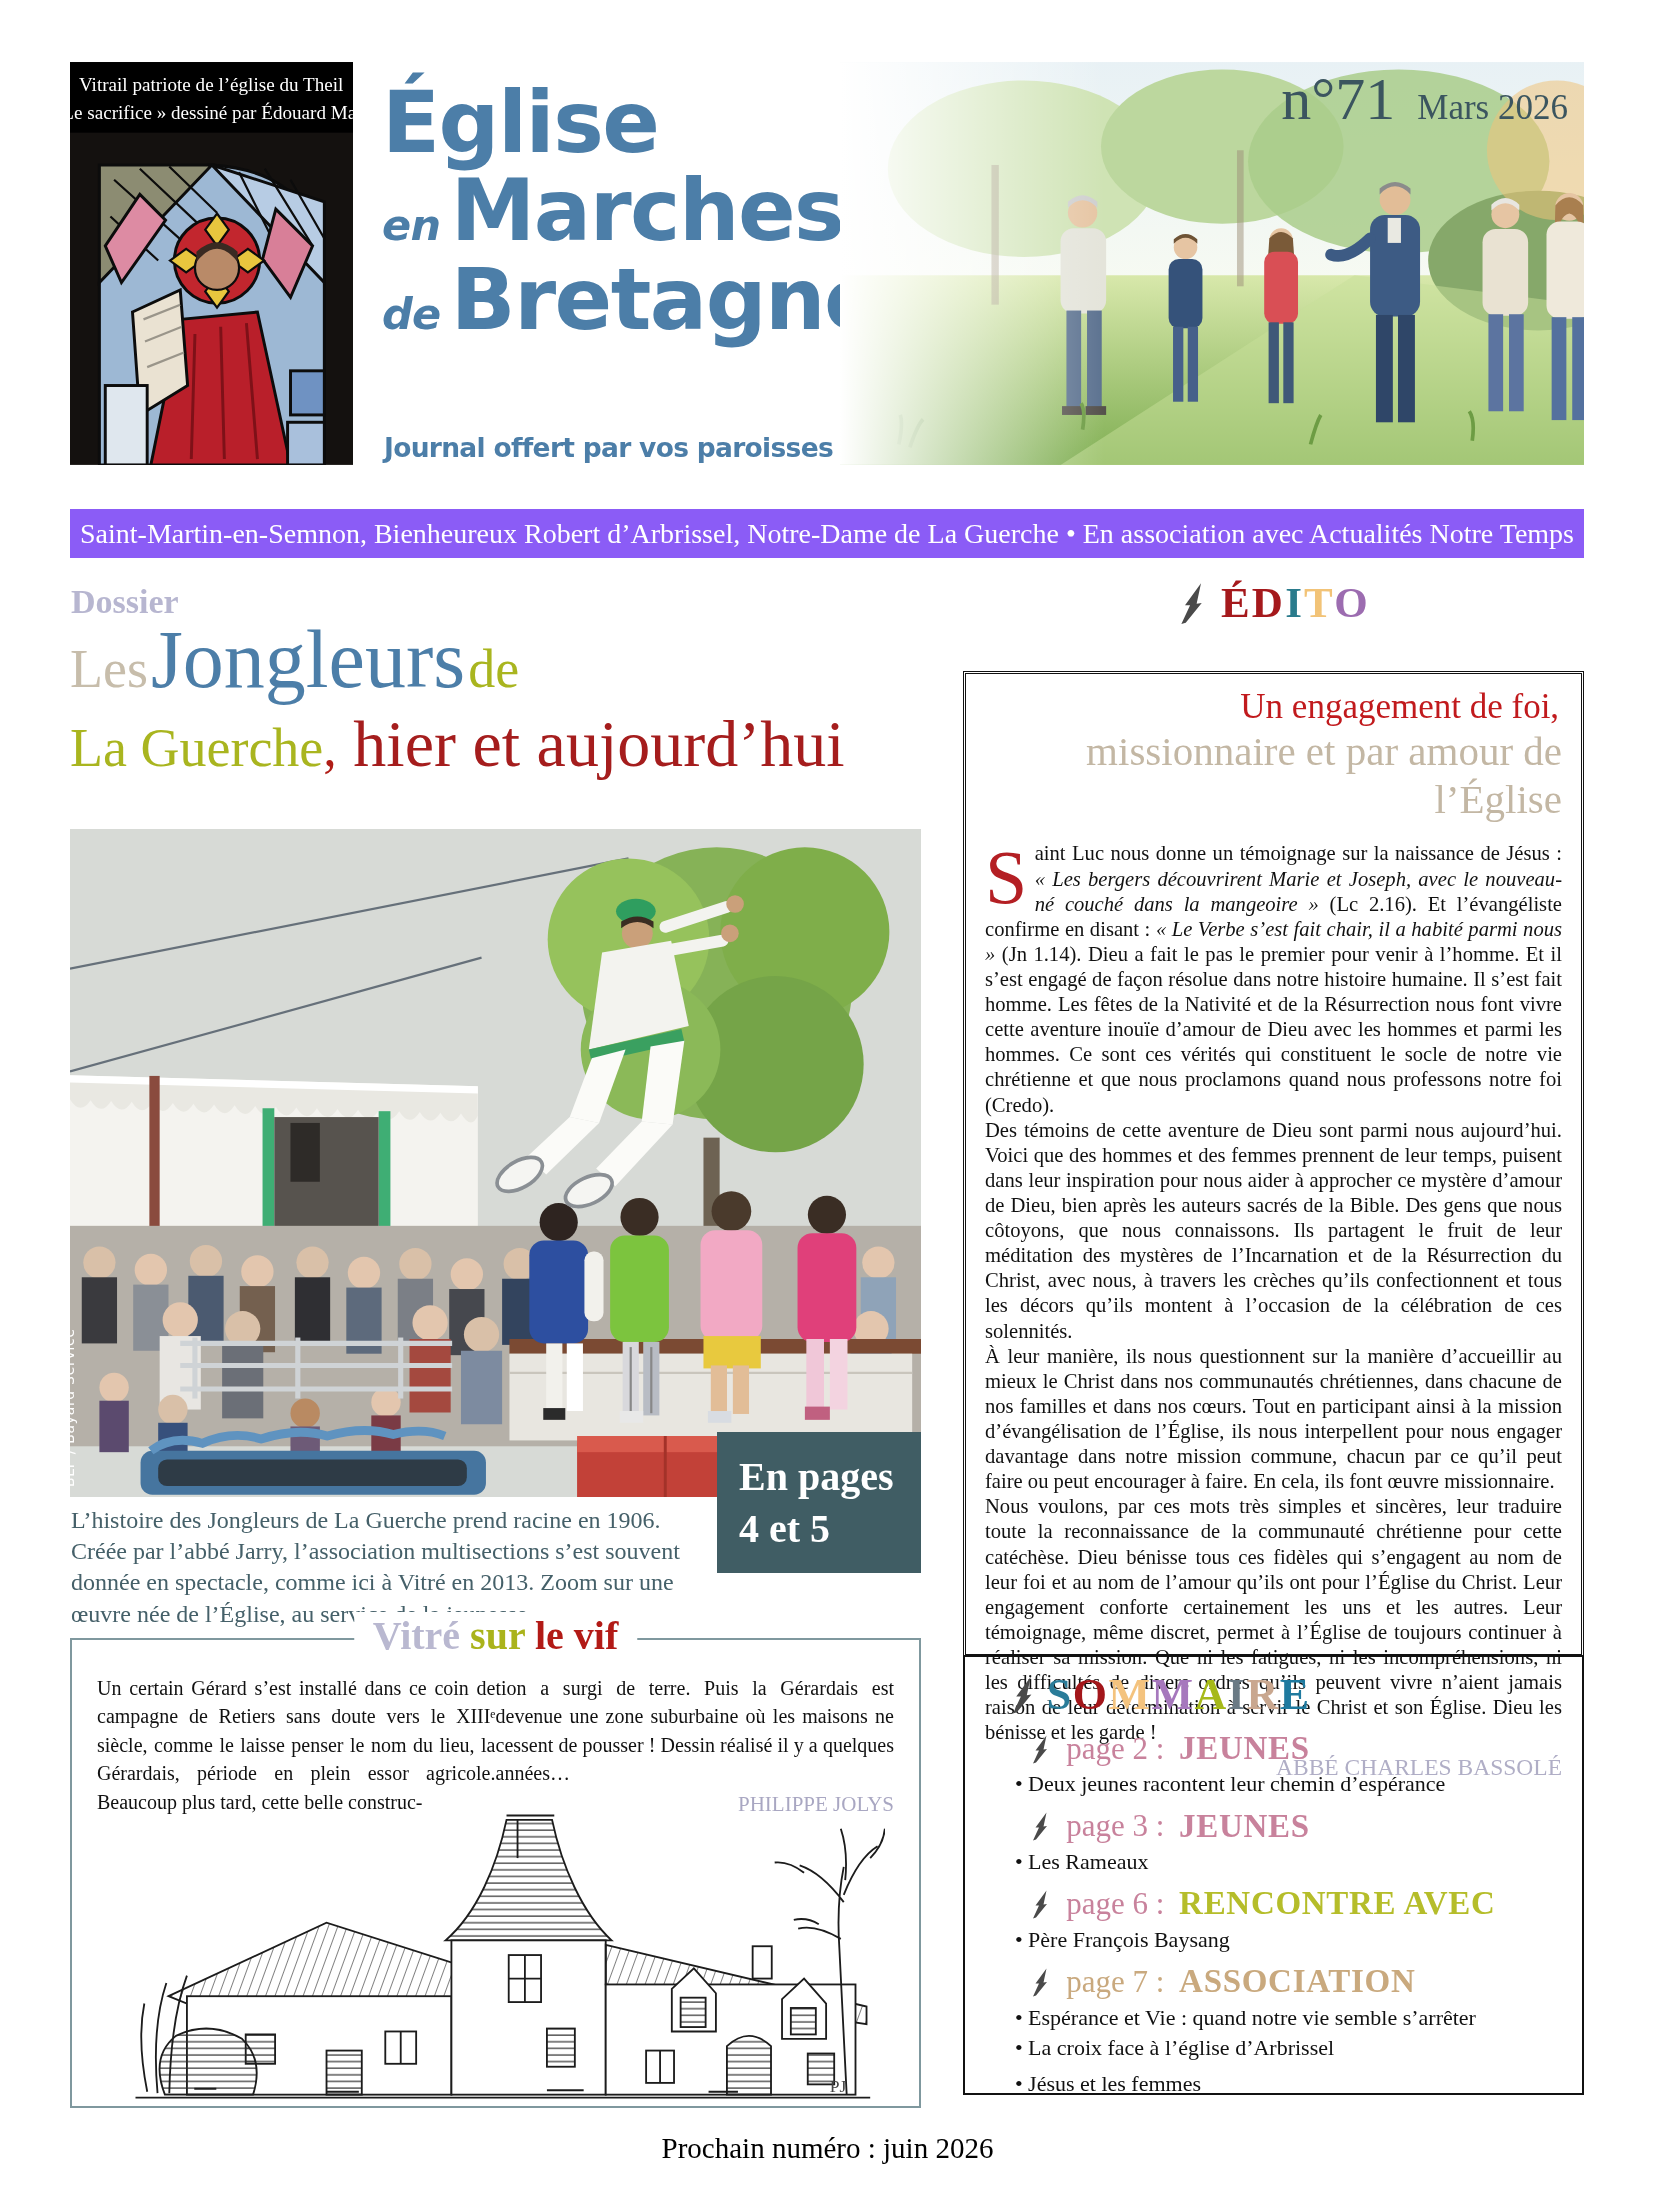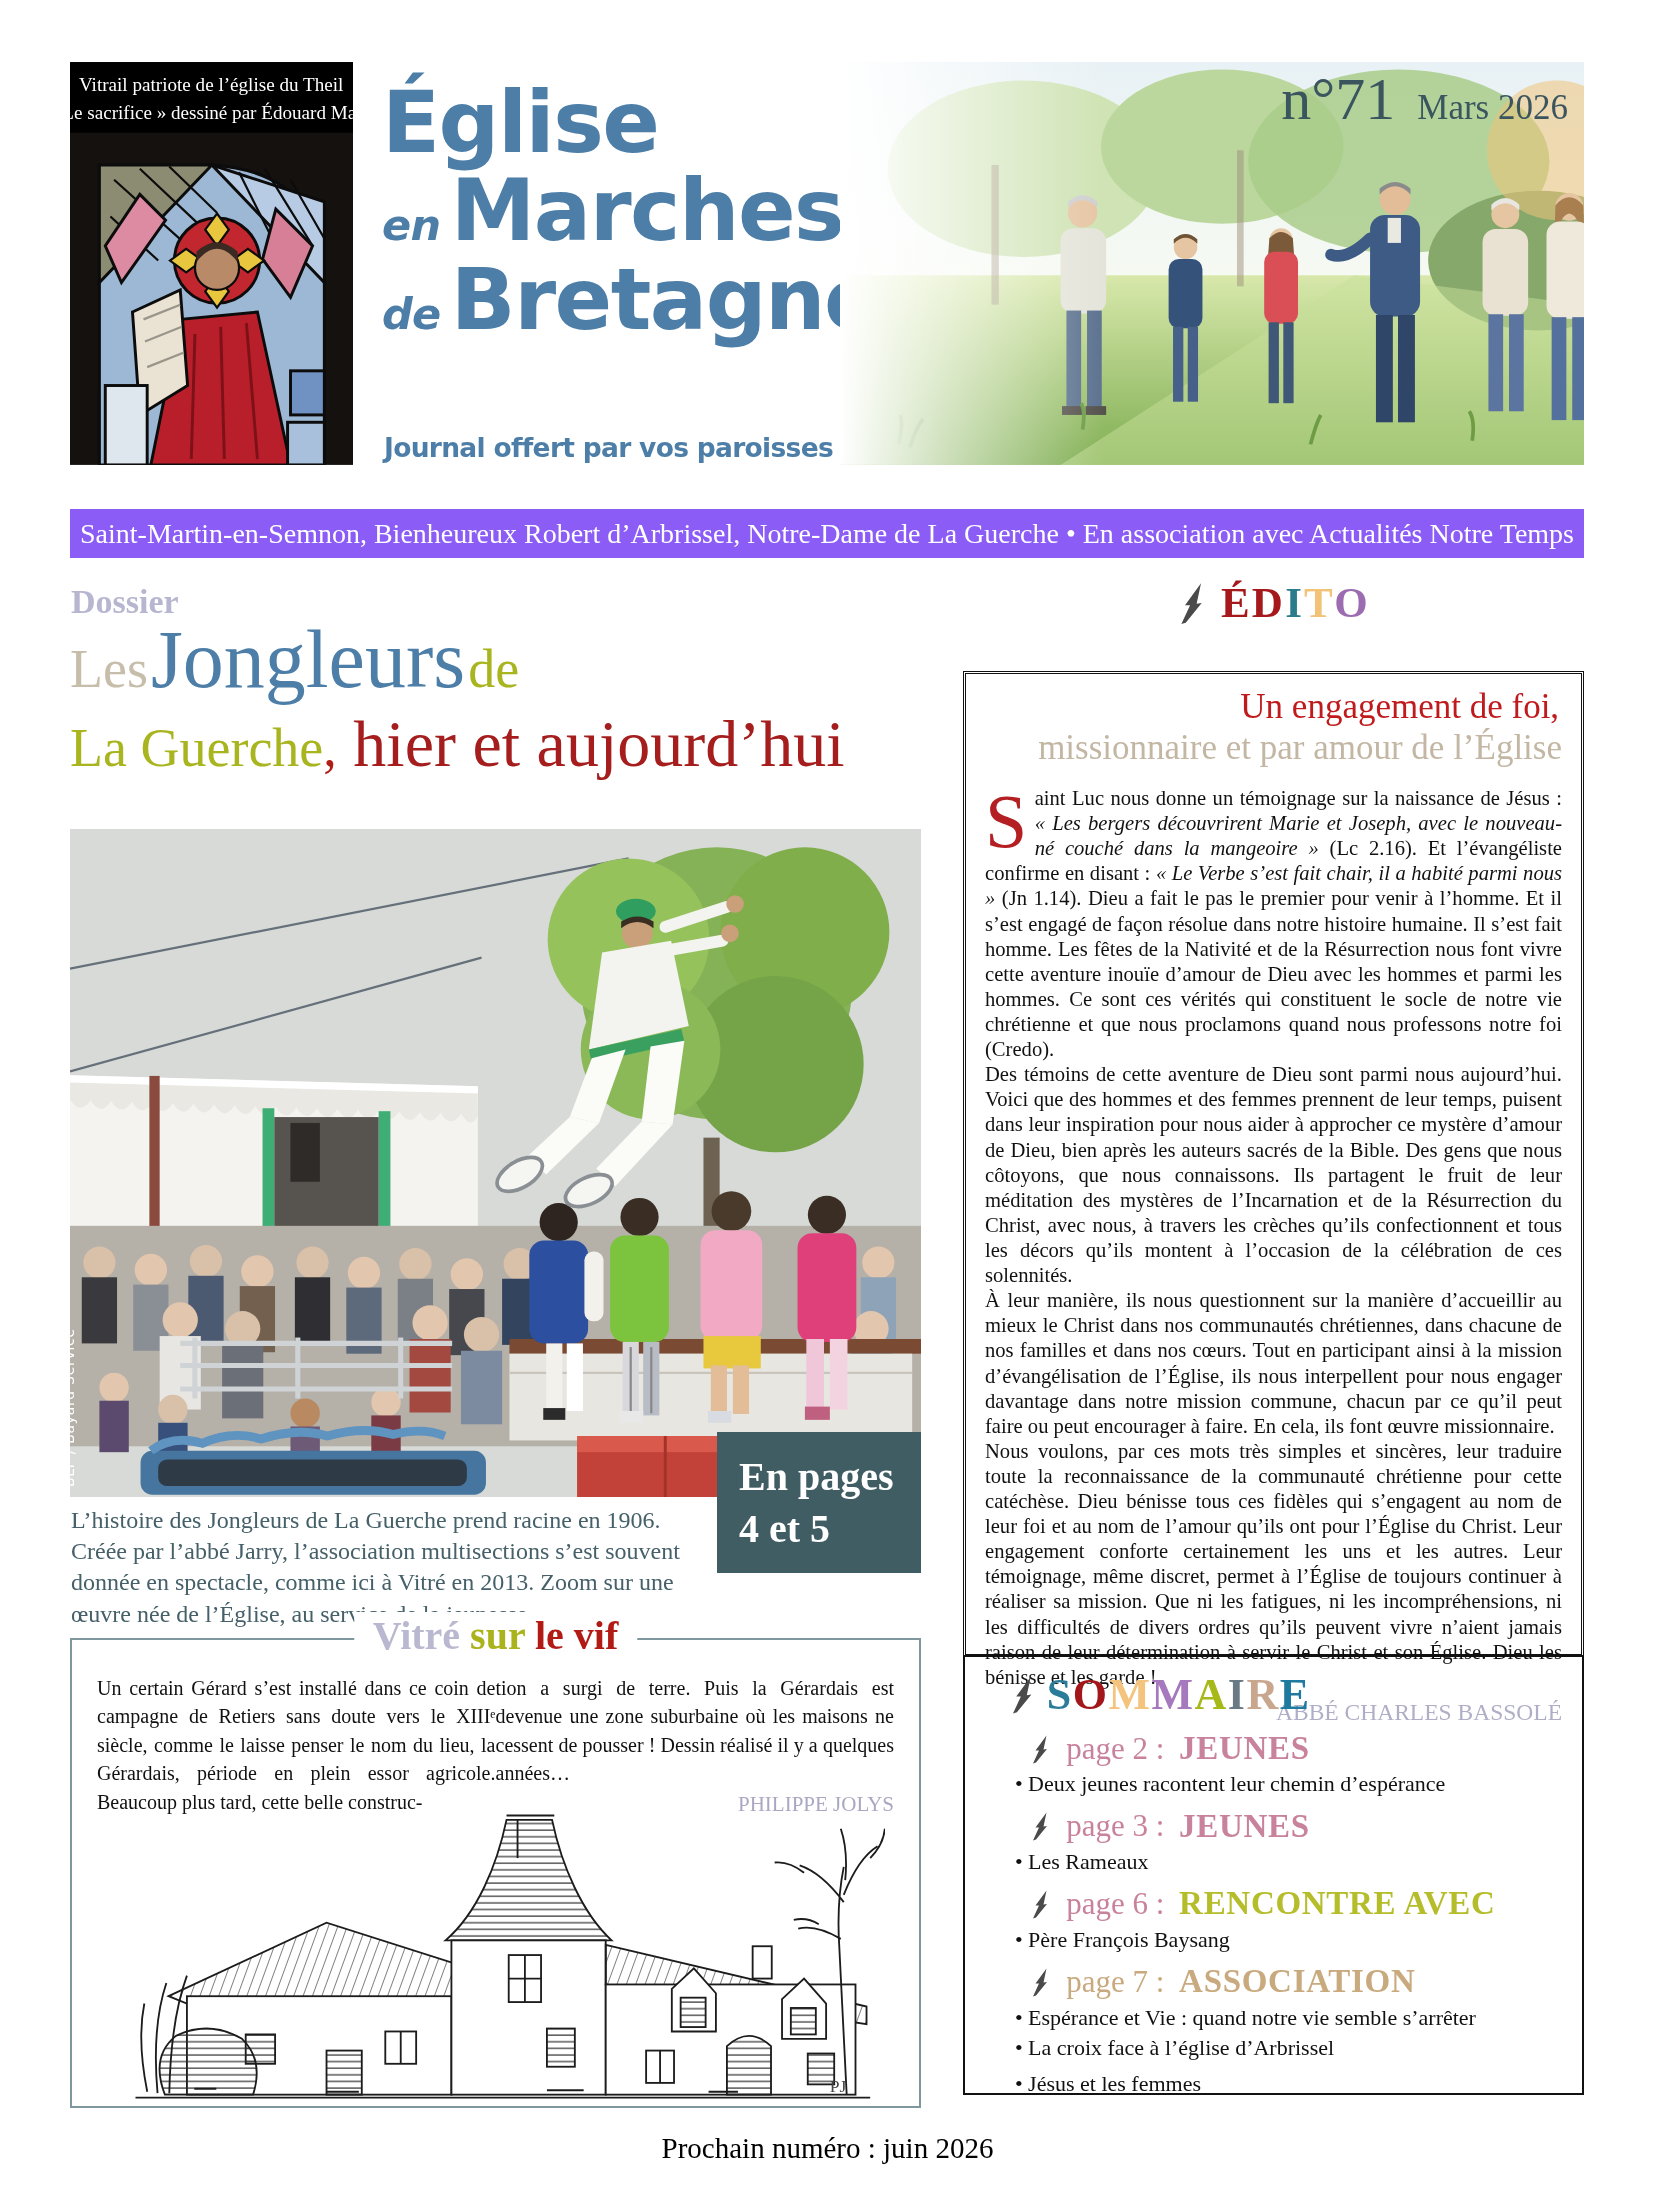--- a/index.html
+++ b/index.html
@@ -49,21 +49,21 @@
   .ccol{width:50%;font-size:20px;line-height:1.42;text-align:justify;}
   .csign{text-align:right;color:#a9a7c2;font-size:21px;margin-top:2.9px;}
   .farm{position:absolute;left:34px;bottom:4.4px;width:779px;height:288px;}
 
   
   .edito-head{left:963px;top:578px;width:621px;display:flex;justify-content:center;align-items:center;gap:11.8px;}
   .edito-letters{font-size:43px;font-weight:bold;letter-spacing:2.2px;}
   .edito-box{left:963px;top:643px;width:621px;height:986px;border:3.7px double #111;box-sizing:border-box;
              padding:11.8px 19px 0 19px;margin-top:28px;}
   .e-title1{font-size:35px;color:#c11a1d;text-align:right;line-height:1.18;padding-right:2.9px;}
-  .e-title2{font-size:35px;color:#c3b7a4;text-align:right;line-height:1.18;}
+  .e-title2{font-size:41px;color:#c3b7a4;text-align:right;line-height:1.18;}
   .e-body{margin-top:17.6px;font-size:20.6px;line-height:1.22;text-align:justify;}
   .e-body p{margin:0;}
   .dropcap{float:left;font-size:76px;line-height:0.82;color:#b41f24;padding:4.4px 7.4px 0 0;}
   .quote{font-style:italic;}
   .e-sign{text-align:right;font-size:23.5px;color:#b0aec6;margin-top:8.8px;}
 
   
   .sommaire{left:963px;top:1655px;width:621px;height:440px;border:2.9px solid #111;box-sizing:border-box;
             padding:11.8px 22px 0 44px;}
   .som-head{display:flex;align-items:center;gap:8.8px;}

